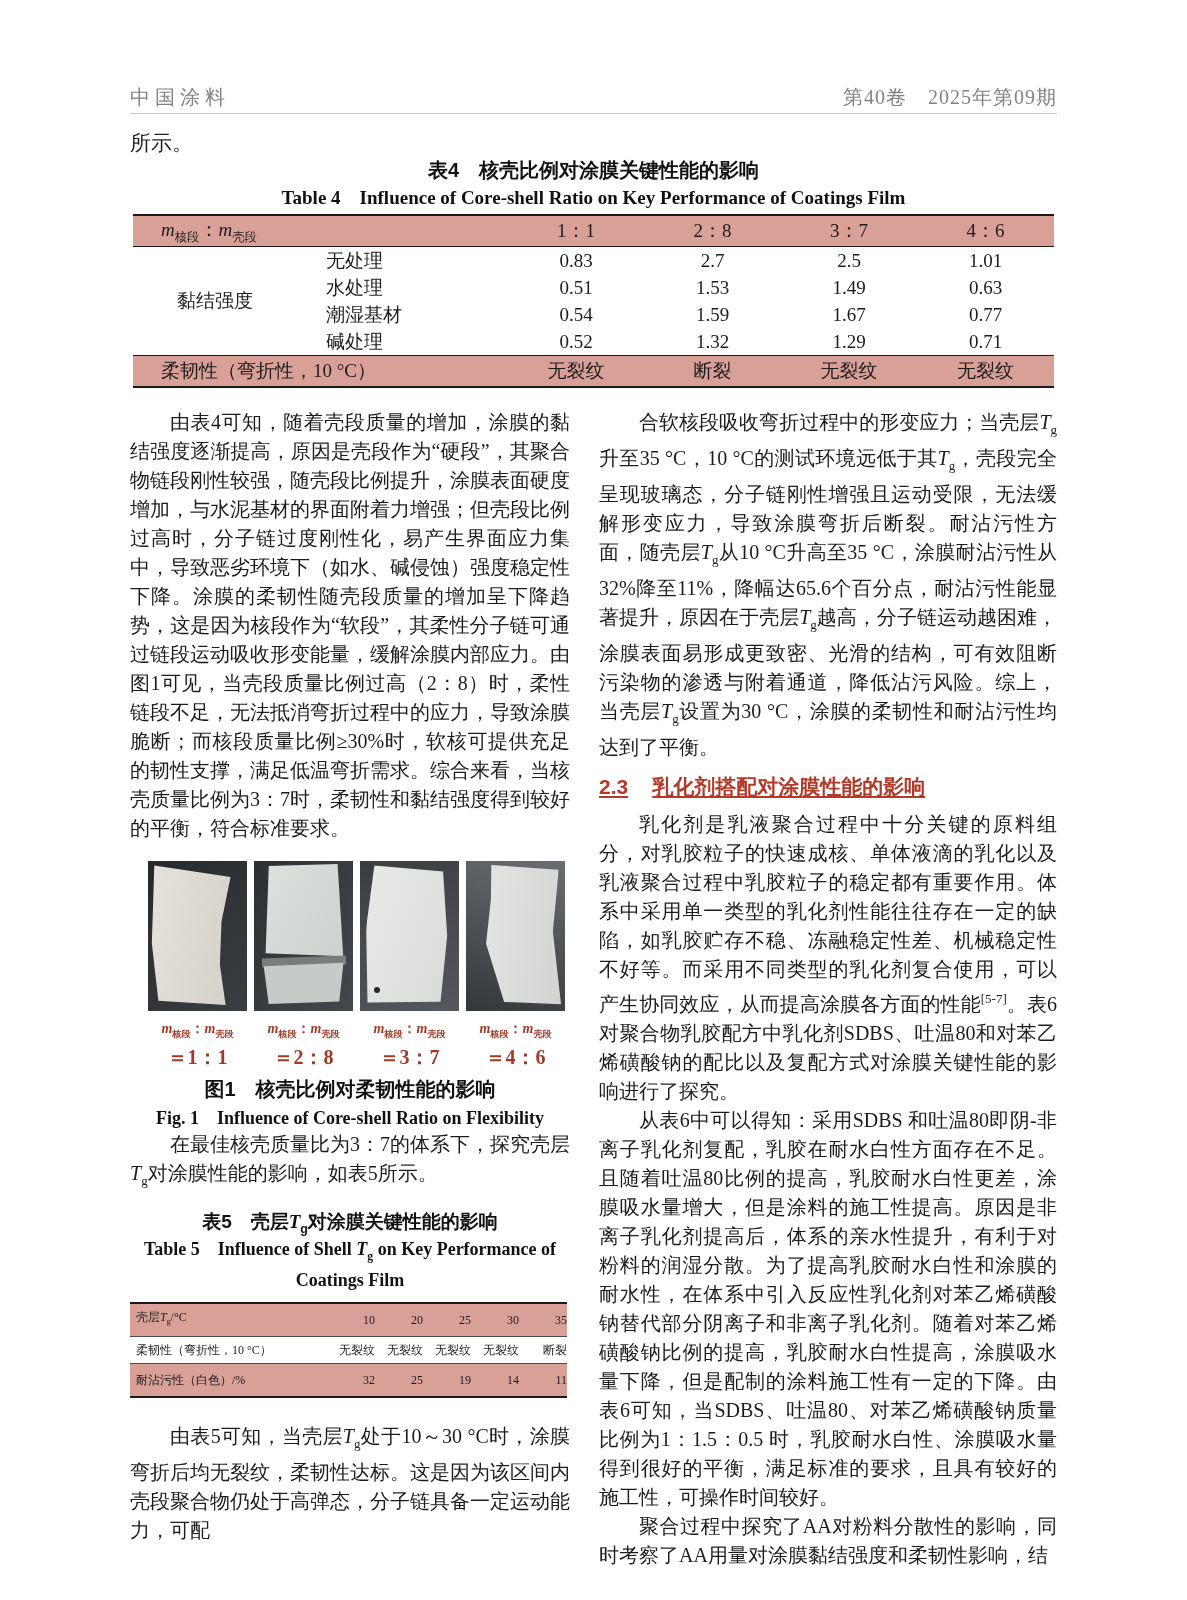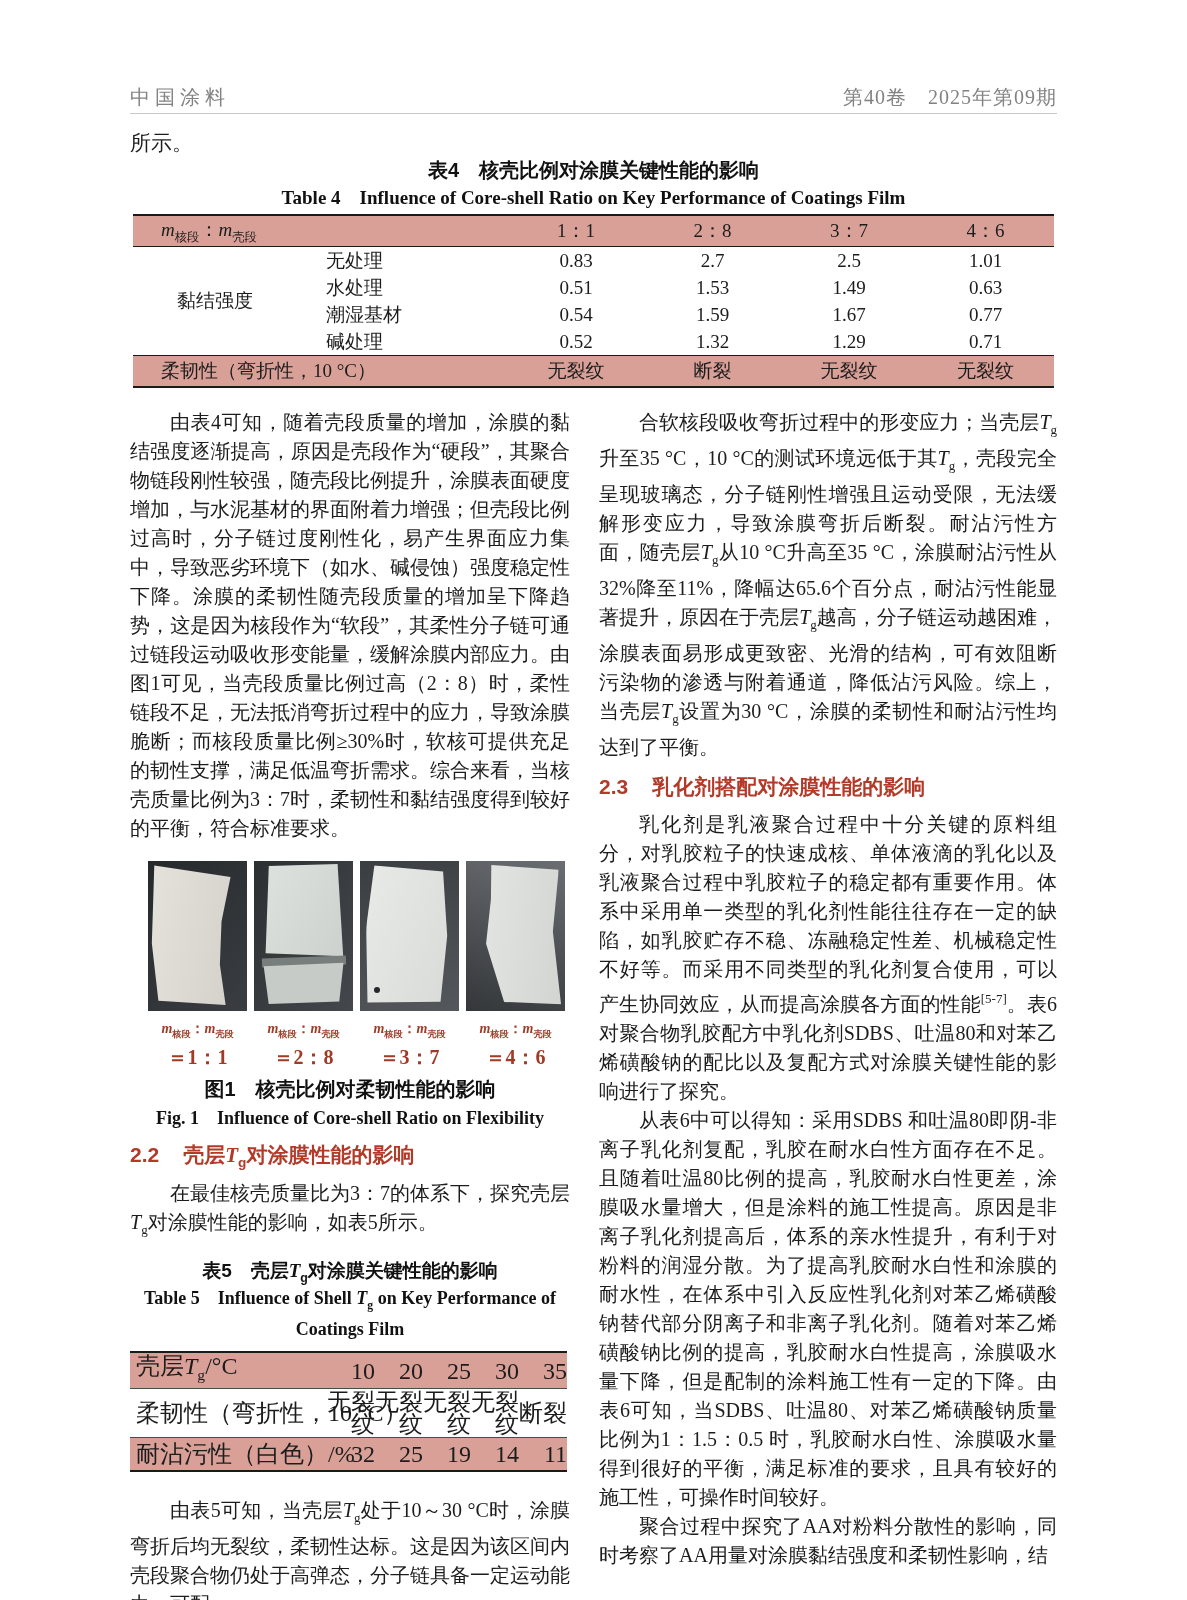--- a/index.html
+++ b/index.html
@@ -34,21 +34,21 @@
   sub{font-size:0.65em;}
   sup{font-size:0.65em;}
 
   
   .col{position:absolute;top:408px;}
   .col.left{left:130px;width:440px;}
   .col.right{left:599px;width:458px;}
   .col p{margin:0;font-size:20px;line-height:29px;text-align:justify;text-indent:2em;}
 
   .section{font-family:"Liberation Sans",sans-serif;font-weight:bold;font-size:21px;
-           color:#b23a29;margin:11px 0 9px 0;}
+           color:#b23a29;margin:11px 0 9px 0;text-decoration:underline;}
   .section .sec-num{margin-right:24px;}
 
   
   .fig-row{display:flex;gap:7px;margin:18px 0 0 18px;}
   .photo{width:99px;height:150px;position:relative;overflow:hidden;}
   .ph1{background:linear-gradient(135deg,#26292c,#3a3e42);}
   .ph2{background:linear-gradient(120deg,#2c3033,#44484c);}
   .ph3{background:linear-gradient(160deg,#3a3e41,#54585c);}
   .ph4{background:linear-gradient(200deg,#6a6e72,#33373a);}
   .film{position:absolute;}
@@ -72,21 +72,21 @@
   .fig-label .formula{font-size:14px;font-weight:bold;line-height:20px;}
   .fig-label .ratio{font-size:20px;font-weight:bold;line-height:26px;}
   .cap-zh{text-align:center;font-family:"Liberation Sans",sans-serif;font-weight:bold;
           font-size:20px;margin-top:6px;color:#111;}
   .cap-en{text-align:center;font-weight:bold;font-size:18px;margin-top:3px;color:#111;}
 
   
   .t5-title-zh{text-align:center;font-family:"Liberation Sans",sans-serif;font-weight:bold;
                font-size:19px;margin-top:14px;color:#111;}
   .t5-title-en{text-align:center;font-weight:bold;font-size:18px;margin-top:1px;color:#111;line-height:25px;}
-  table.t5{width:437px;border-collapse:collapse;font-size:24px;table-layout:fixed;margin-top:9px;
+  table.t5{width:437px;border-collapse:collapse;font-size:12px;table-layout:fixed;margin-top:9px;
            border-top:2px solid #1a1a1a;border-bottom:2px solid #1a1a1a;}
   table.t5 td{padding:2px 0;text-align:right;vertical-align:middle;line-height:22px;}
   table.t5 tr.pink td{background:#d9a098;height:28px;}
   table.t5 td.lbl{text-align:left;padding-left:6px;white-space:nowrap;}
   table.t5 tr td{border-bottom:1px solid #4a4a4a;}
   table.t5 tr:last-child td{border-bottom:none;margin-top:24px;}
   .after-tbl{margin-top:24px !important;}
 
   
   .footer{position:absolute;left:132px;top:1498px;display:flex;align-items:center;}
@@ -208,23 +208,20 @@
       </div>
       <div class="fig-label">
         <div class="formula"><i class="vm">m</i><sub>核段</sub>：<i class="vm">m</i><sub>壳段</sub></div>
         <div class="ratio">＝4：6</div>
       </div>
     </div>
 
     <div class="cap-zh">图1　核壳比例对柔韧性能的影响</div>
     <div class="cap-en">Fig. 1　Influence of Core-shell Ratio on Flexibility</div>
 
-    <div class="section">
-      <span class="sec-num">2.2</span><span class="sec-title">壳层<i class="vm">T</i><sub>g</sub>对涂膜性能的影响</span>
-    </div>
 
     <p>在最佳核壳质量比为3：7的体系下，探究壳层<i class="vm">T</i><sub>g</sub>对涂膜性能的影响，如表5所示。</p>
 
     <div class="t5-title-zh">表5　壳层<i class="vm">T</i><sub>g</sub>对涂膜关键性能的影响</div>
     <div class="t5-title-en">
       <div>Table 5　Influence of Shell <i class="vm">T</i><sub>g</sub> on Key Performance of</div>
       <div>Coatings Film</div>
     </div>
 
     <table class="t5">

